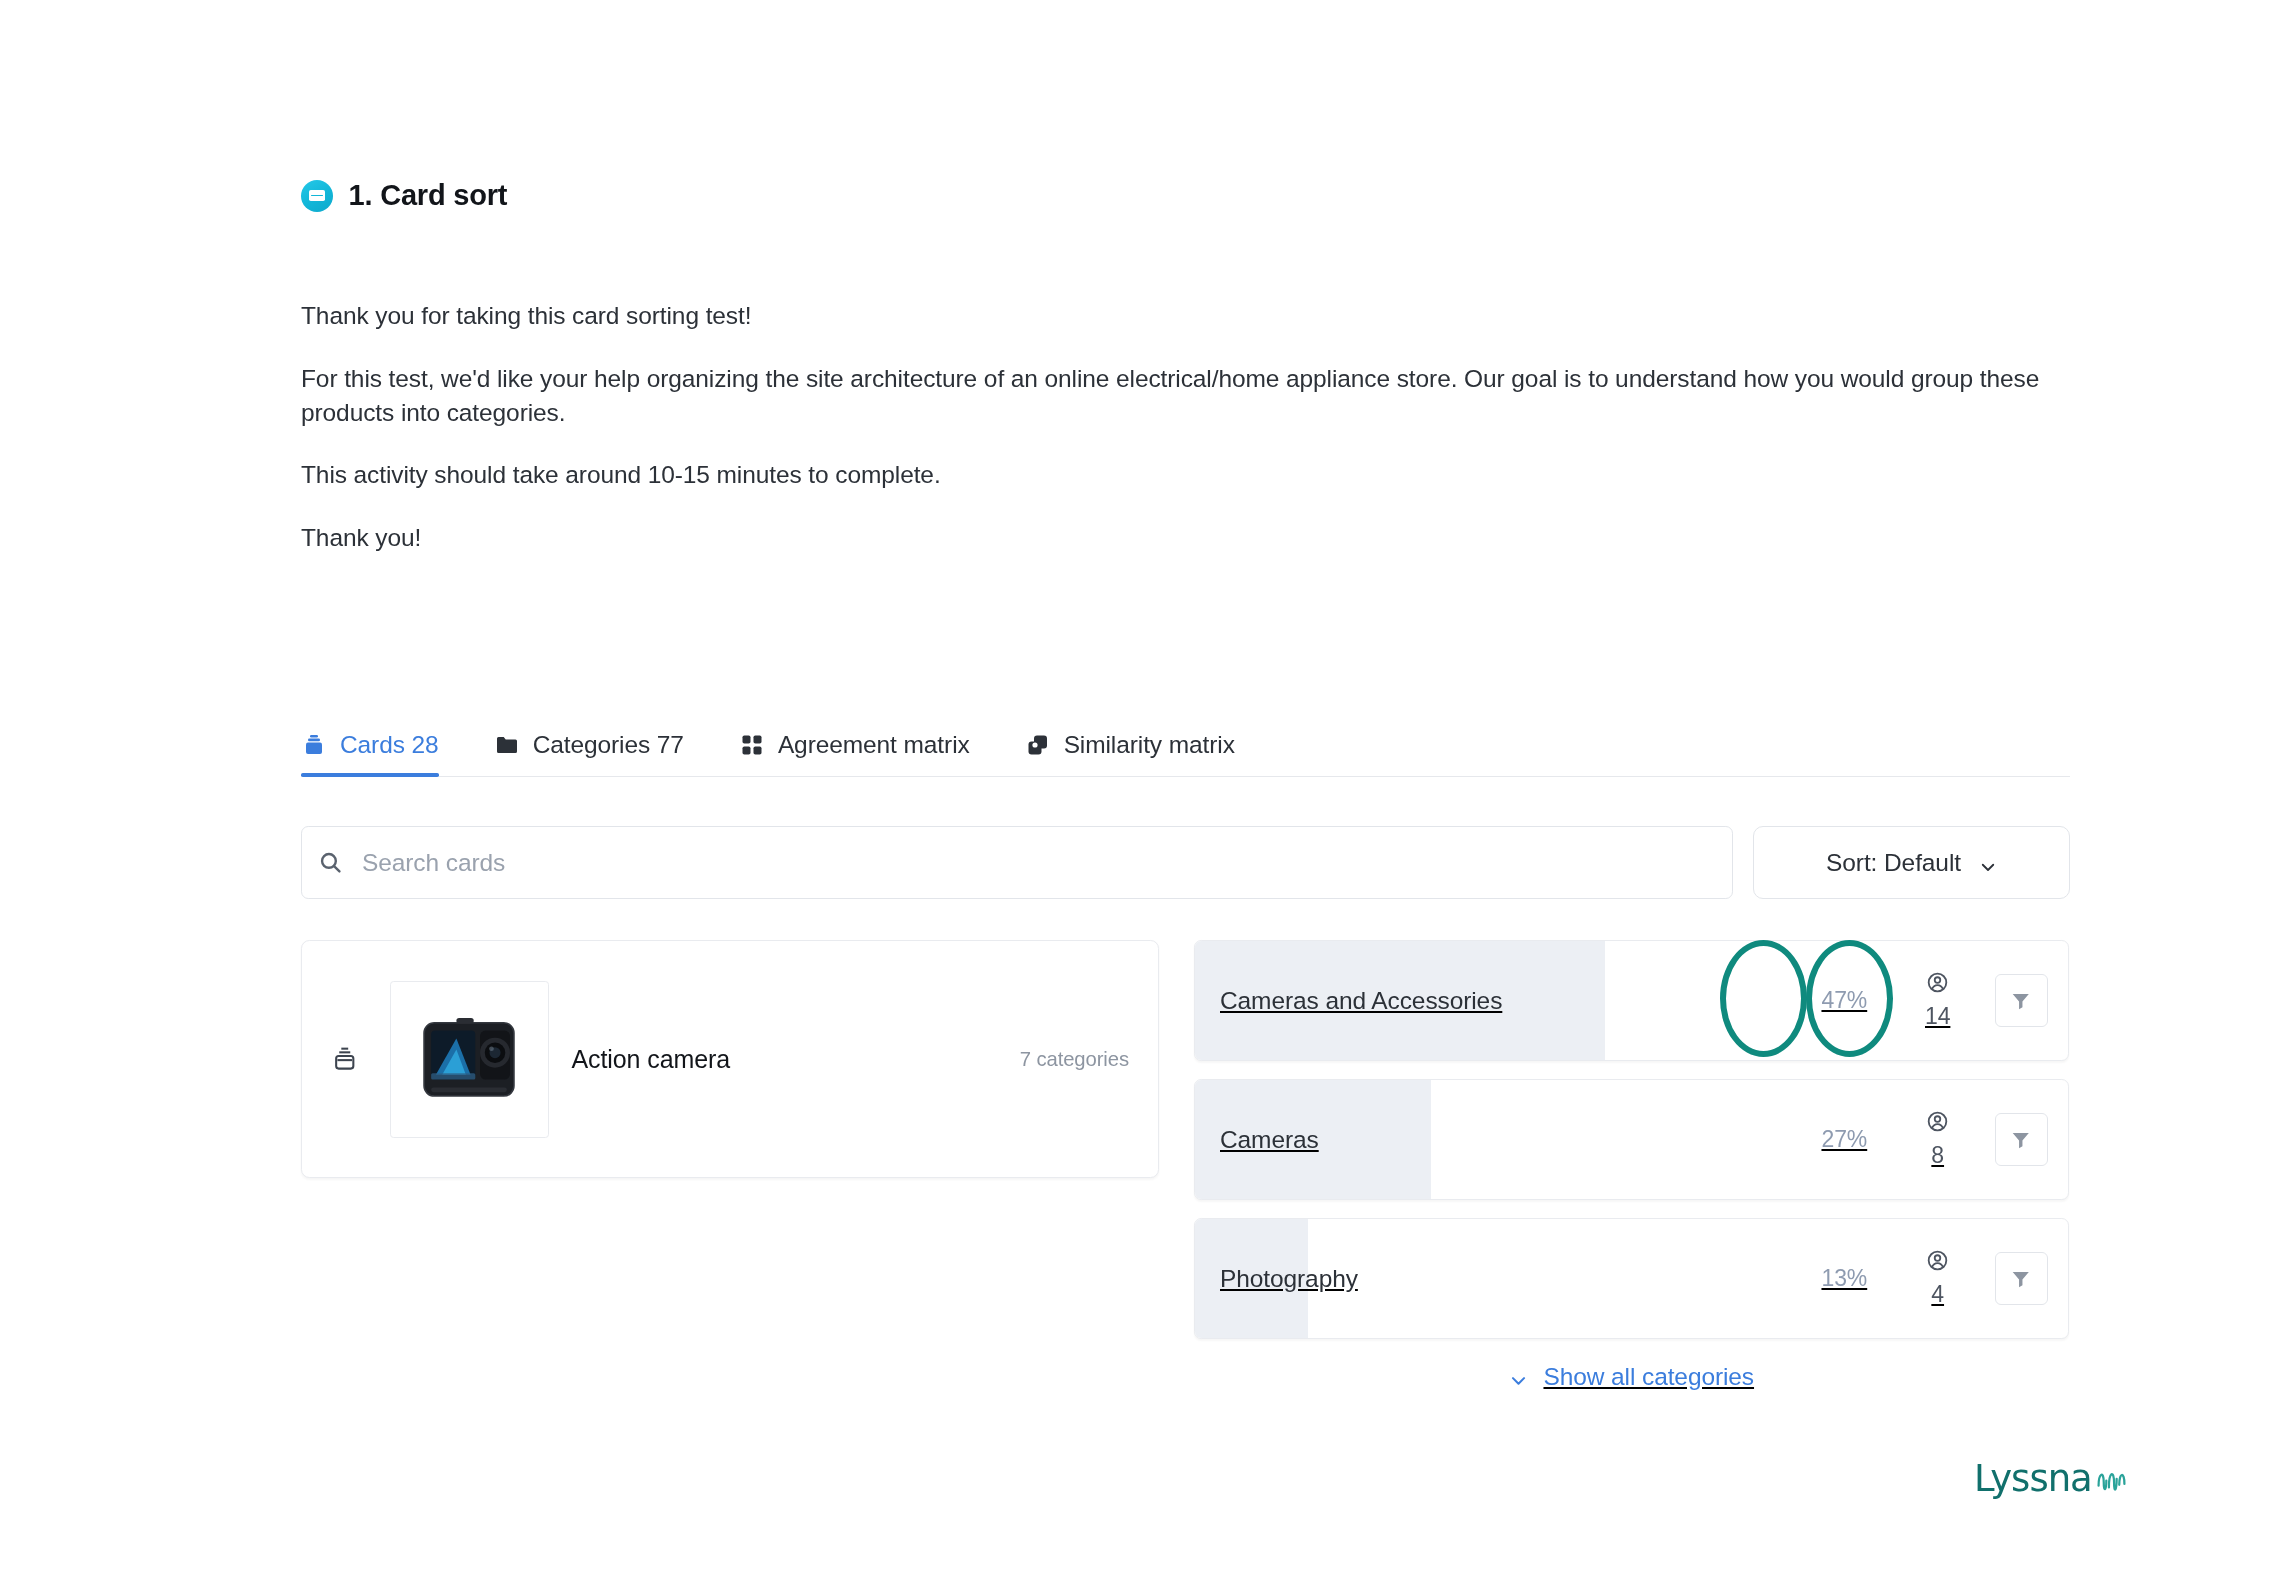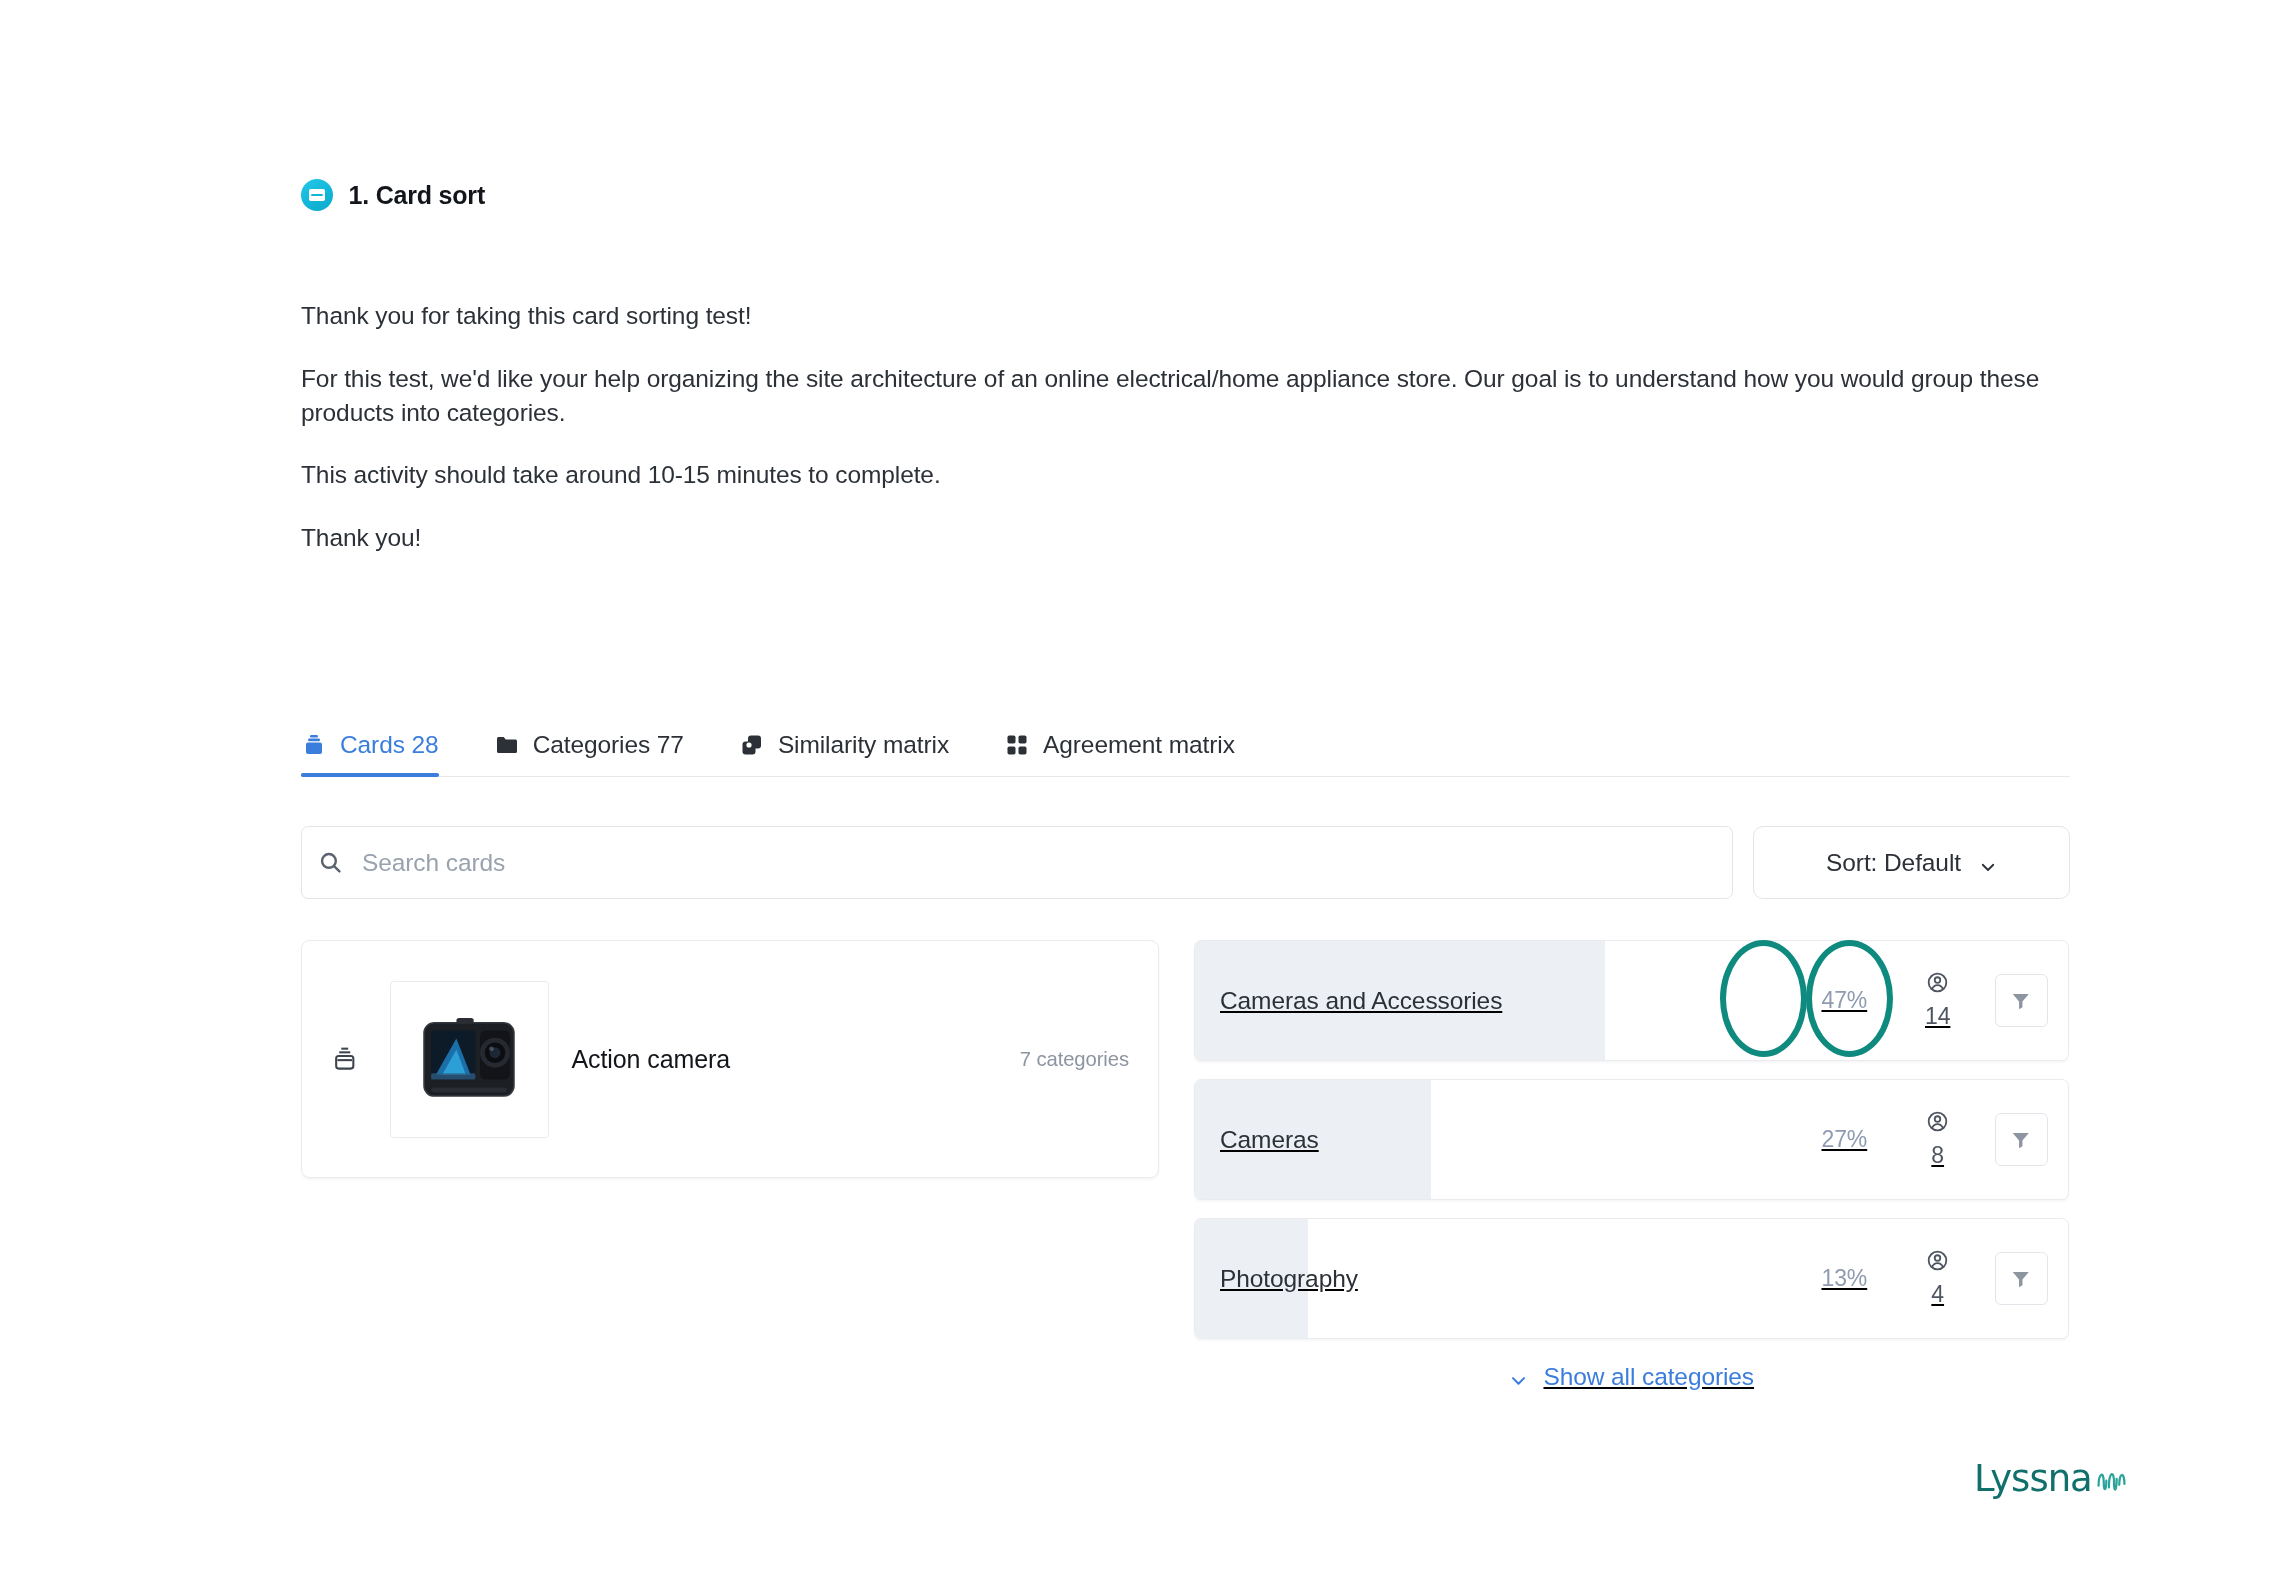--- a/index.html
+++ b/index.html
@@ -25,21 +25,21 @@
   .heading-icon .card-glyph {
     width: 16px; height: 11.4px; border-radius: 1.8px;
     background: #ffffff;
     position: relative;
   }
   .heading-icon .card-glyph::after {
     content: ""; position: absolute; left: 1.8px; right: 1.8px; top: 4.8px;
     height: 1.5px; background: #12b6d8; border-radius: 1.2px;
   }
   .heading-title {
-    font-size: 25px; font-weight: bold; color: #12151a; letter-spacing: -0.2px;
+    font-size: 29px; font-weight: bold; color: #12151a; letter-spacing: -0.2px;
   }
 
   
   .body-copy { position: absolute; left: 301px; top: 299px; width: 1769px; }
   .body-copy p {
     font-size: 24.5px; line-height: 1.38; color: #2c3138;
     margin-bottom: 29px; letter-spacing: -0.1px;
   }
   .body-copy p:last-child { margin-bottom: 0; }
 
@@ -195,38 +195,38 @@
         <svg viewBox="0 0 24 24" width="24" height="24" fill="#2c3138">
           <path d="M2 5.5A1.5 1.5 0 0 1 3.5 4h5.2l2 2.4h9.8A1.5 1.5 0 0 1 22 7.9v10.6A1.5 1.5 0 0 1 20.5 20h-17A1.5 1.5 0 0 1 2 18.5z"></path>
         </svg>
       </span>
       <span>Categories 77</span>
     </div>
 
     <div class="tab">
       <span class="tab-ico">
         <svg viewBox="0 0 24 24" width="24" height="24" fill="#2c3138">
-          <rect x="8" y="2.5" width="13" height="13" rx="3"></rect>
-          <rect x="2.5" y="8.5" width="13" height="13" rx="3"></rect>
-          <circle cx="9" cy="12" r="2.6" fill="#ffffff"></circle>
-        </svg>
-      </span>
-      <span>Similarity matrix</span>
-    </div>
-
-    <div class="tab">
-      <span class="tab-ico">
-        <svg viewBox="0 0 24 24" width="24" height="24" fill="#2c3138">
           <rect x="2.5" y="2.5" width="8" height="8" rx="1.8"></rect>
           <rect x="13.5" y="2.5" width="8" height="8" rx="1.8"></rect>
           <rect x="2.5" y="13.5" width="8" height="8" rx="1.8"></rect>
           <rect x="13.5" y="13.5" width="8" height="8" rx="1.8"></rect>
         </svg>
       </span>
       <span>Agreement matrix</span>
+    </div>
+
+    <div class="tab">
+      <span class="tab-ico">
+        <svg viewBox="0 0 24 24" width="24" height="24" fill="#2c3138">
+          <rect x="8" y="2.5" width="13" height="13" rx="3"></rect>
+          <rect x="2.5" y="8.5" width="13" height="13" rx="3"></rect>
+          <circle cx="9" cy="12" r="2.6" fill="#ffffff"></circle>
+        </svg>
+      </span>
+      <span>Similarity matrix</span>
     </div>
   </div>
 
   <div class="search-row">
     <div class="search-box">
       <span class="search-ico">
         <svg viewBox="0 0 24 24" width="25" height="25" fill="none" stroke="#5a626e" stroke-width="2.3" stroke-linecap="round">
           <circle cx="10.5" cy="10.5" r="6.6"></circle>
           <line x1="15.4" y1="15.4" x2="20.6" y2="20.6"></line>
         </svg>

